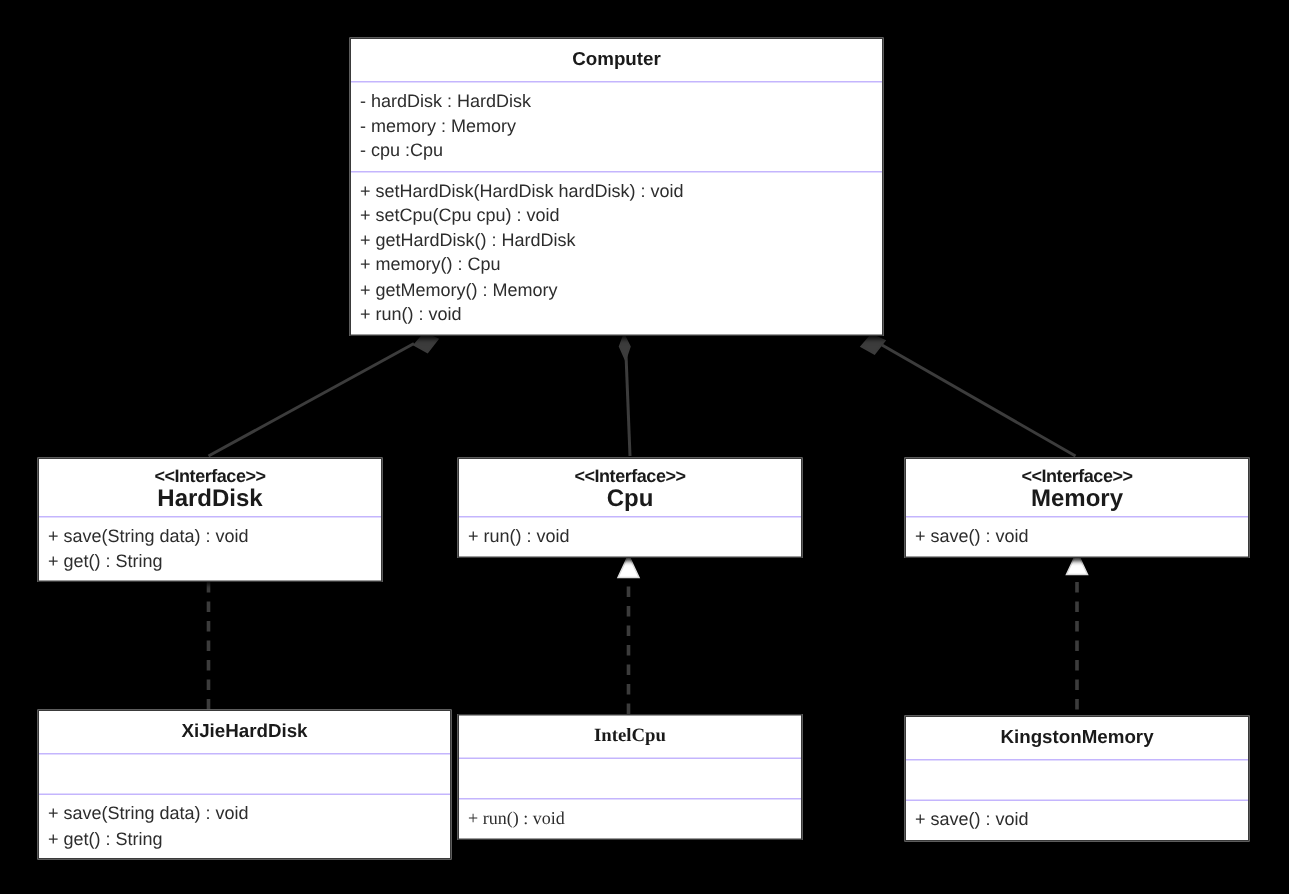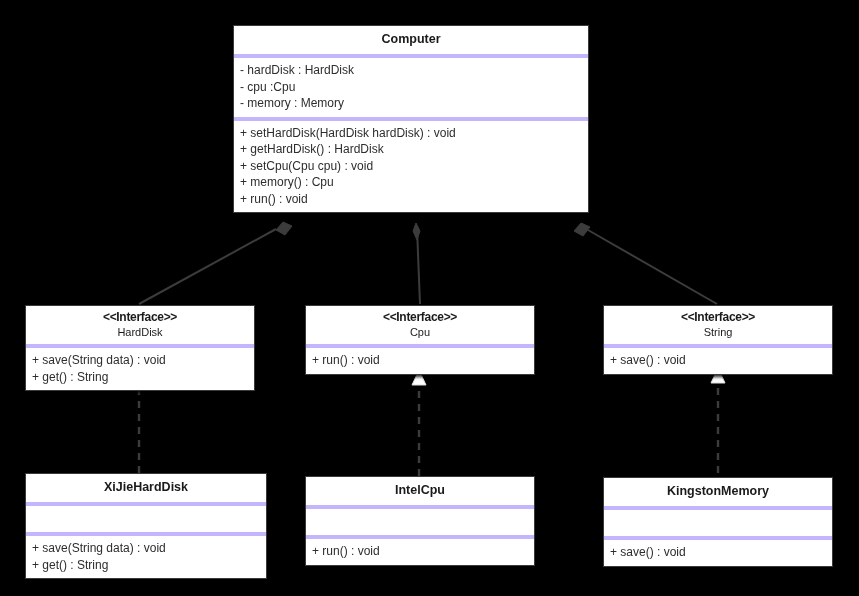--- a/index.html
+++ b/index.html
@@ -37,21 +37,21 @@
   
   .uml-class {
     position: absolute;
     background: #ffffff;
     border: 1px solid #3a3a3a;
     box-shadow: 2px 2px 3px rgba(0,0,0,0.85);
     z-index: 5;
   }
 
   .uml-compartment {
-    border-bottom: 4px solid #c4b5fd;
+    border-bottom: 1px solid #c4b5fd;
   }
   .uml-compartment:last-child {
     border-bottom: none;
     border-radius: 20px;
   }
 
   .uml-name {
     text-align: center;
     font-weight: bold;
     font-size: 12.5px;
@@ -64,22 +64,22 @@
   }
   .uml-stereotype {
     display: block;
     font-weight: bold;
     font-size: 12px;
     letter-spacing: -0.3px;
     line-height: 15px;
   }
   .uml-typename {
     display: block;
-    font-weight: normal;
-    font-size: 11px;
+    font-weight: bold;
+    font-size: 16px;
     line-height: 15px;
   }
 
   .uml-members {
     padding: 4px 4px 5px 6px;
     font-size: 12px;
     color: #2a2a2a;
     line-height: 16.5px;
   }
   .uml-members.empty {
@@ -90,22 +90,22 @@
     white-space: nowrap;
     font-size: 12px;
     color: #2d2d2d;
   }
 
   
   #box-computer       { left: 233px; top: 25px;  width: 356px; }
   #box-harddisk       { left: 25px;  top: 305px; width: 230px; }
   #box-cpu            { left: 305px; top: 305px; width: 230px; }
   #box-memory         { left: 603px; top: 305px; width: 230px; }
-  #box-xijieharddisk  { left: 25px;  top: 473px; width: 242px; }
-  #box-intelcpu       { left: 305px; top: 476px; width: 230px; }
+  #box-xijieharddisk  { left: 25px;  top: 473px; width: 276px; }
+  #box-intelcpu       { left: 305px; top: 476px; width: 230px; font-family: Liberation Serif, serif; }
   #box-kingstonmemory { left: 603px; top: 477px; width: 230px; }
 </style>
 </head>
 <body>
 
 <div id="canvas">
 
   <svg id="connectors" viewBox="0 0 859 596" width="859" height="596">
 
     <g>
@@ -139,30 +139,31 @@
     </g>
   </svg>
 
   <div class="uml-class" id="box-computer">
     <div class="uml-compartment">
       <div class="uml-name">Computer</div>
     </div>
     <div class="uml-compartment">
       <div class="uml-members">
         <div class="uml-member">- hardDisk : HardDisk</div>
+        <div class="uml-member">- memory : Memory</div>
         <div class="uml-member">- cpu :Cpu</div>
-        <div class="uml-member">- memory : Memory</div>
       </div>
     </div>
     <div class="uml-compartment">
       <div class="uml-members">
         <div class="uml-member">+ setHardDisk(HardDisk hardDisk) : void</div>
+        <div class="uml-member">+ setCpu(Cpu cpu) : void</div>
         <div class="uml-member">+ getHardDisk() : HardDisk</div>
-        <div class="uml-member">+ setCpu(Cpu cpu) : void</div>
         <div class="uml-member">+ memory() : Cpu</div>
+        <div class="uml-member">+ getMemory() : Memory</div>
         <div class="uml-member">+ run() : void</div>
       </div>
     </div>
   </div>
 
   <div class="uml-class" id="box-harddisk">
     <div class="uml-compartment">
       <div class="uml-name with-stereotype">
         <span class="uml-stereotype">&lt;&lt;Interface&gt;&gt;</span>
         <span class="uml-typename">HardDisk</span>
@@ -187,21 +188,21 @@
       <div class="uml-members">
         <div class="uml-member">+ run() : void</div>
       </div>
     </div>
   </div>
 
   <div class="uml-class" id="box-memory">
     <div class="uml-compartment">
       <div class="uml-name with-stereotype">
         <span class="uml-stereotype">&lt;&lt;Interface&gt;&gt;</span>
-        <span class="uml-typename">String</span>
+        <span class="uml-typename">Memory</span>
       </div>
     </div>
     <div class="uml-compartment">
       <div class="uml-members">
         <div class="uml-member">+ save() : void</div>
       </div>
     </div>
   </div>
 
   <div class="uml-class" id="box-xijieharddisk">

